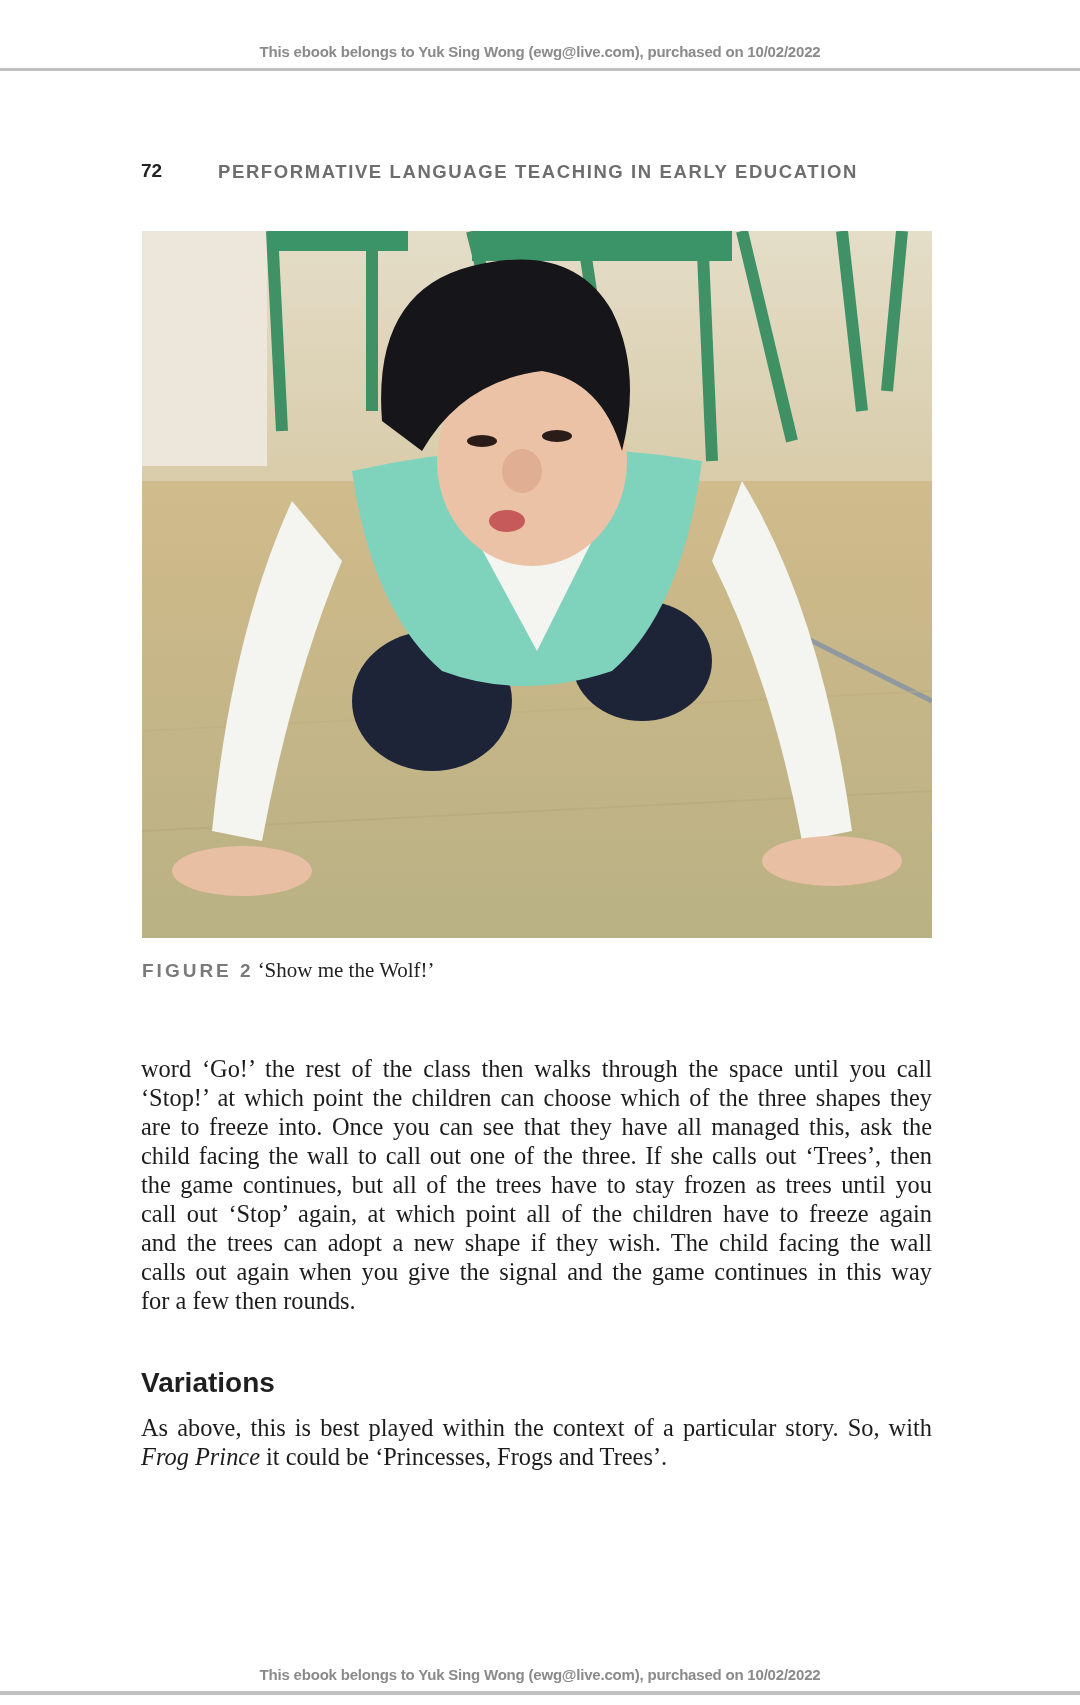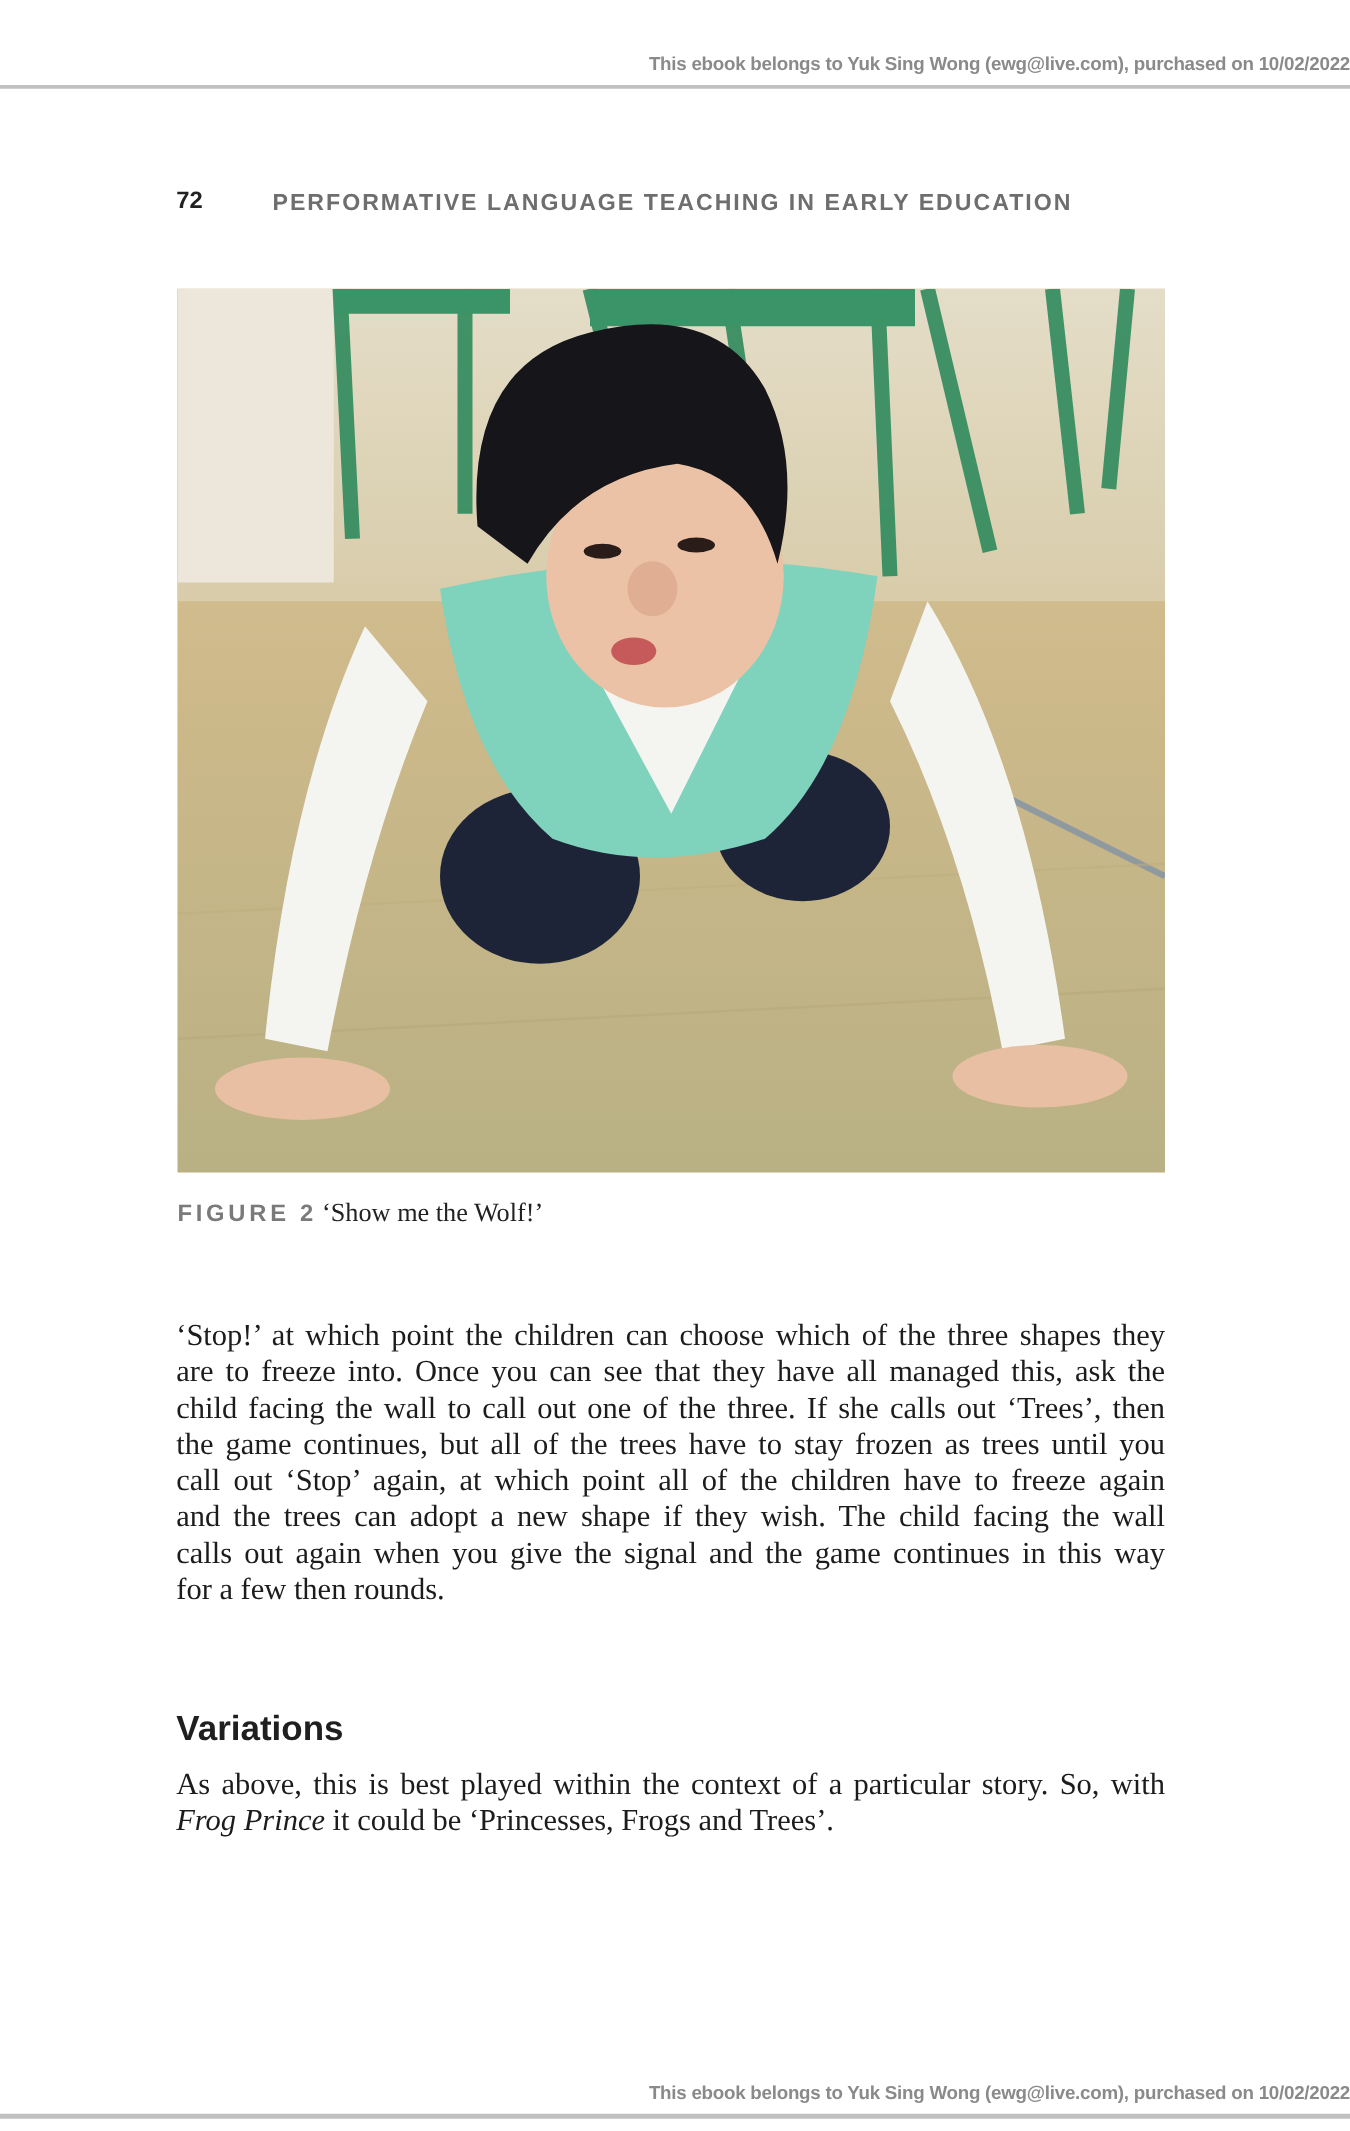--- a/index.html
+++ b/index.html
@@ -1,28 +1,28 @@
 <!DOCTYPE html>
 <html><head>
 <meta charset="utf-8">
 <style>
   html, body { margin:0; padding:0; background:#ffffff; }
   body { width:1080px; height:1705px; position:relative; overflow:hidden; }
   .watermark {
-    position:absolute; left:0; width:1080px; text-align:right;
+    position:absolute; left:0; width:1080px; text-align:center;
     font-family:"Liberation Sans", sans-serif; font-weight:bold;
     font-size:15px; color:#8a8a8a; letter-spacing:-0.2px;
   }
   .wm-top { top:43px; }
   .wm-bot { top:1666px; }
   .rule { position:absolute; left:0; width:1080px; height:3px; background:#c0c0c0; }
   .rule-top { top:68px; }
   .rule-bot { top:1691px; height:4px; }
 
-  .running-head { position:absolute; top:150px; left:141px; width:800px; height:24px; }
+  .running-head { position:absolute; top:160px; left:141px; width:800px; height:24px; }
   .page-num {
     position:absolute; left:0; top:0;
     font-family:"Liberation Sans", sans-serif; font-weight:bold; font-size:19px; color:#222;
   }
   .head-title {
     position:absolute; left:77px; top:1px;
     font-family:"Liberation Sans", sans-serif; font-weight:bold; font-size:18.5px;
     color:#6e6e6e; letter-spacing:1.6px;
   }
 
@@ -123,20 +123,21 @@
     <ellipse cx="365" cy="290" rx="18" ry="11" fill="#c65a5a"></ellipse>
   </svg>
 </div>
 
 <div class="caption">
   <span class="cap-label">FIGURE 2</span>
   <span class="cap-text">‘Show me the Wolf!’</span>
 </div>
 
 <div class="body-text para1">
+  <span class="ln">word ‘Go!’ the rest of the class then walks through the space until you call</span>
   <span class="ln">‘Stop!’ at which point the children can choose which of the three shapes they</span>
   <span class="ln">are to freeze into. Once you can see that they have all managed this, ask the</span>
   <span class="ln">child facing the wall to call out one of the three. If she calls out ‘Trees’, then</span>
   <span class="ln">the game continues, but all of the trees have to stay frozen as trees until you</span>
   <span class="ln">call out ‘Stop’ again, at which point all of the children have to freeze again</span>
   <span class="ln">and the trees can adopt a new shape if they wish. The child facing the wall</span>
   <span class="ln">calls out again when you give the signal and the game continues in this way</span>
   <span class="ln last">for a few then rounds.</span>
 </div>
 

